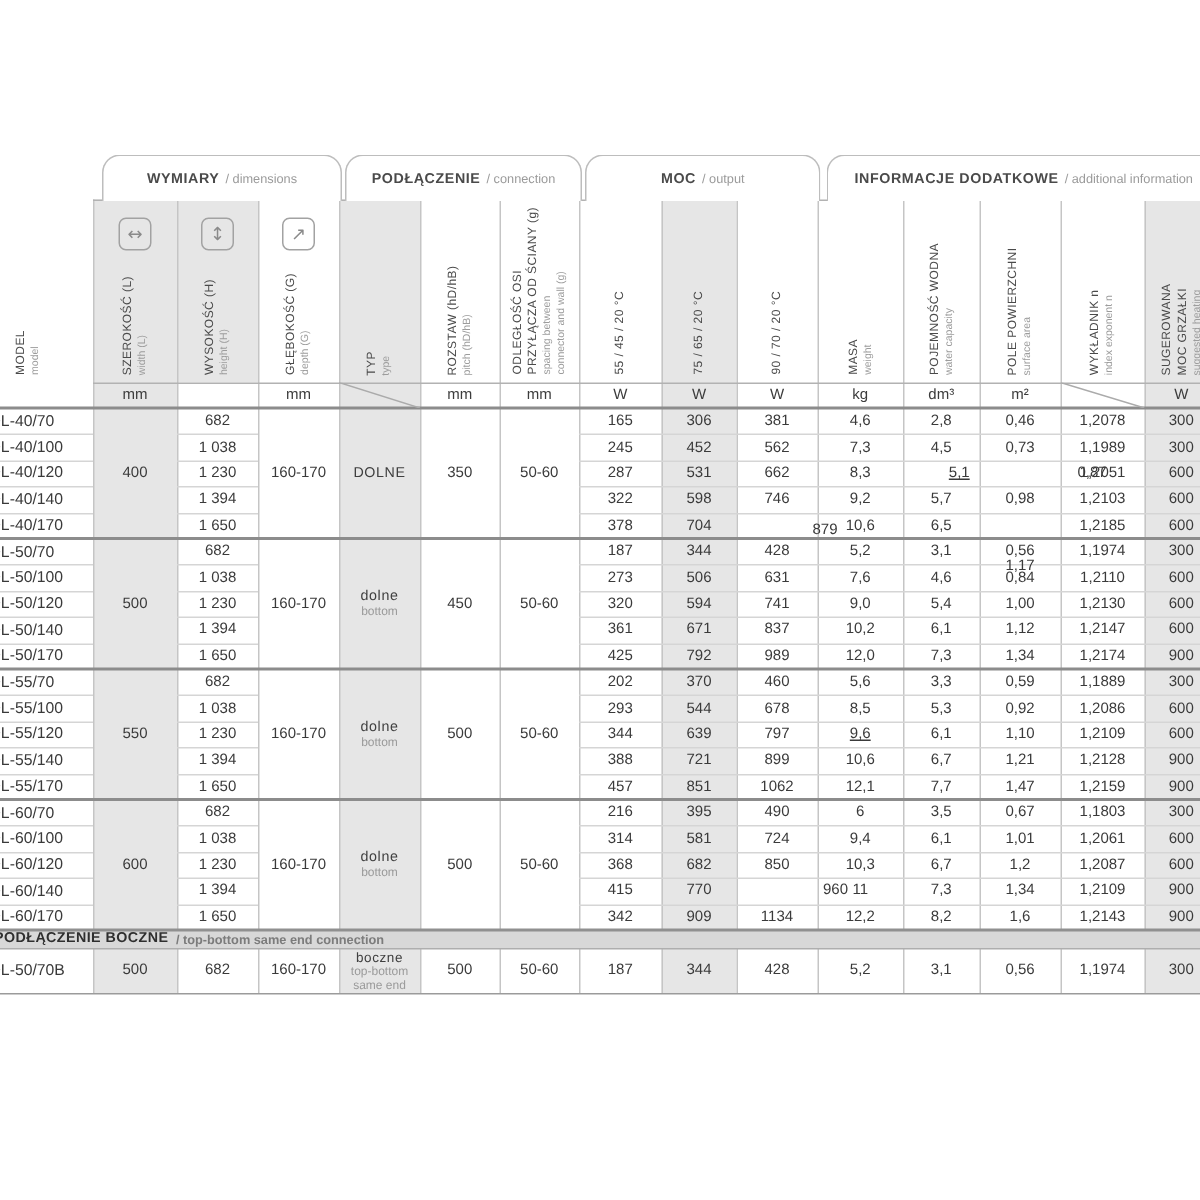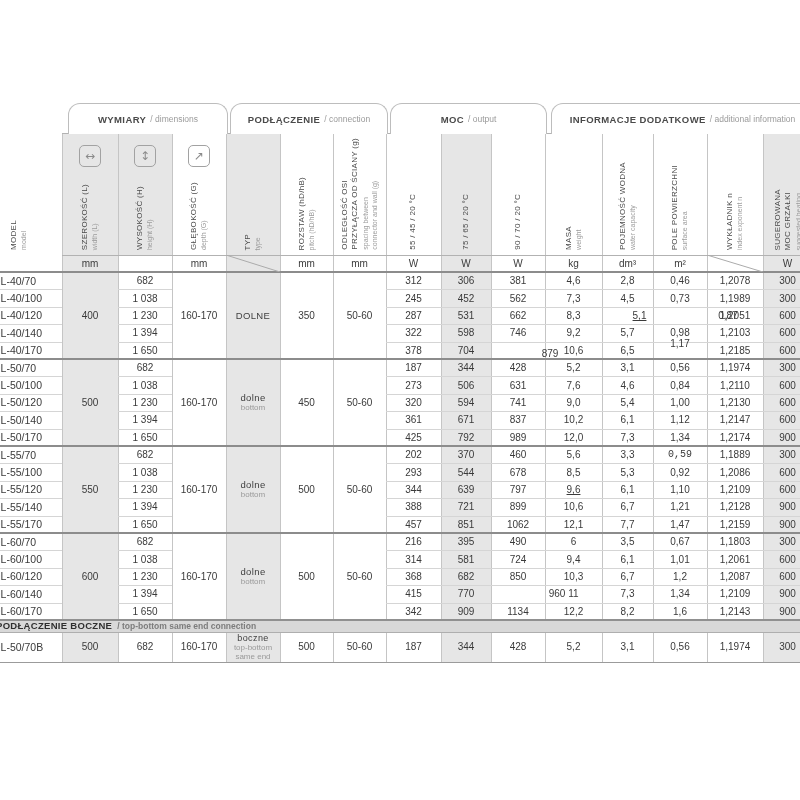--- a/index.html
+++ b/index.html
@@ -283,21 +283,21 @@
     <div class="unit" style="left: 763px; top: 255px; width: 49px; height: 17px;">W</div>
     <div class="num" style="left: 62px; top: 272px; width: 56px; height: 87px;">400</div>
     <div class="num" style="left: 172px; top: 272px; width: 54px; height: 87px;">160-170</div>
     <div class="typcell" style="left: 226px; top: 272px; width: 54px; height: 87px;">
       <span class="typmain">DOLNE</span>
     </div>
     <div class="num" style="left: 280px; top: 272px; width: 53px; height: 87px;">350</div>
     <div class="num" style="left: 333px; top: 272px; width: 53px; height: 87px;">50-60</div>
     <div class="model" style="left: -10px; top: 272px; width: 72px; height: 17.4px;">DL-40/70</div>
     <div class="num" style="left: 118px; top: 272px; width: 54px; height: 17.4px;">682</div>
-    <div class="num" style="left: 386px; top: 272px; width: 55px; height: 17.4px;">312</div>
+    <div class="num" style="left: 386px; top: 272px; width: 55px; height: 17.4px;">165</div>
     <div class="num" style="left: 441px; top: 272px; width: 50px; height: 17.4px;">306</div>
     <div class="num" style="left: 491px; top: 272px; width: 54px; height: 17.4px;">381</div>
     <div class="num" style="left: 545px; top: 272px; width: 57px; height: 17.4px;">4,6</div>
     <div class="num" style="left: 602px; top: 272px; width: 51px; height: 17.4px;">2,8</div>
     <div class="num" style="left: 653px; top: 272px; width: 54px; height: 17.4px;">0,46</div>
     <div class="num" style="left: 707px; top: 272px; width: 56px; height: 17.4px;">1,2078</div>
     <div class="num" style="left: 763px; top: 272px; width: 49px; height: 17.4px;">300</div>
     <div class="model" style="left: -10px; top: 289.4px; width: 72px; height: 17.4px;">DL-40/100</div>
     <div class="num" style="left: 118px; top: 289.4px; width: 54px; height: 17.4px;">1 038</div>
     <div class="num" style="left: 386px; top: 289.4px; width: 55px; height: 17.4px;">245</div>
@@ -328,21 +328,21 @@
     <div class="num" style="left: 653px; top: 324.2px; width: 54px; height: 17.4px;">0,98</div>
     <div class="num" style="left: 707px; top: 324.2px; width: 56px; height: 17.4px;">1,2103</div>
     <div class="num" style="left: 763px; top: 324.2px; width: 49px; height: 17.4px;">600</div>
     <div class="model" style="left: -10px; top: 341.6px; width: 72px; height: 17.4px;">DL-40/170</div>
     <div class="num" style="left: 118px; top: 341.6px; width: 54px; height: 17.4px;">1 650</div>
     <div class="num" style="left: 386px; top: 341.6px; width: 55px; height: 17.4px;">378</div>
     <div class="num" style="left: 441px; top: 341.6px; width: 50px; height: 17.4px;">704</div>
     <div class="num" style="left: 491px; top: 341.6px; width: 54px; height: 23px; padding-left: 32px;">879</div>
     <div class="num" style="left: 545px; top: 341.6px; width: 57px; height: 17.4px;">10,6</div>
     <div class="num" style="left: 602px; top: 341.6px; width: 51px; height: 17.4px;">6,5</div>
-    <div class="num" style="left: 653px; top: 328px; width: 54px; height: 30px; text-align: center;">1,17</div>
+    <div class="num" style="left: 653px; top: 362px; width: 54px; height: 30px; text-align: center;">1,17</div>
     <div class="num" style="left: 707px; top: 341.6px; width: 56px; height: 17.4px;">1,2185</div>
     <div class="num" style="left: 763px; top: 341.6px; width: 49px; height: 17.4px;">600</div>
     <div class="num" style="left: 62px; top: 359px; width: 56px; height: 87px;">500</div>
     <div class="num" style="left: 172px; top: 359px; width: 54px; height: 87px;">160-170</div>
     <div class="typcell" style="left: 226px; top: 359px; width: 54px; height: 87px;">
       <span class="typmain">dolne</span>
       <span class="typsub">bottom</span>
     </div>
     <div class="num" style="left: 280px; top: 359px; width: 53px; height: 87px;">450</div>
     <div class="num" style="left: 333px; top: 359px; width: 53px; height: 87px;">50-60</div>
@@ -404,21 +404,21 @@
     </div>
     <div class="num" style="left: 280px; top: 446px; width: 53px; height: 87px;">500</div>
     <div class="num" style="left: 333px; top: 446px; width: 53px; height: 87px;">50-60</div>
     <div class="model" style="left: -10px; top: 446px; width: 72px; height: 17.4px;">DL-55/70</div>
     <div class="num" style="left: 118px; top: 446px; width: 54px; height: 17.4px;">682</div>
     <div class="num" style="left: 386px; top: 446px; width: 55px; height: 17.4px;">202</div>
     <div class="num" style="left: 441px; top: 446px; width: 50px; height: 17.4px;">370</div>
     <div class="num" style="left: 491px; top: 446px; width: 54px; height: 17.4px;">460</div>
     <div class="num" style="left: 545px; top: 446px; width: 57px; height: 17.4px;">5,6</div>
     <div class="num" style="left: 602px; top: 446px; width: 51px; height: 17.4px;">3,3</div>
-    <div class="num" style="left: 653px; top: 446px; width: 54px; height: 17.4px; font-family: Liberation Mono, monospace;">0,59</div>
+    <div class="num" style="left: 653px; top: 446px; width: 54px; height: 17.4px;">0,59</div>
     <div class="num" style="left: 707px; top: 446px; width: 56px; height: 17.4px;">1,1889</div>
     <div class="num" style="left: 763px; top: 446px; width: 49px; height: 17.4px;">300</div>
     <div class="model" style="left: -10px; top: 463.4px; width: 72px; height: 17.4px;">DL-55/100</div>
     <div class="num" style="left: 118px; top: 463.4px; width: 54px; height: 17.4px;">1 038</div>
     <div class="num" style="left: 386px; top: 463.4px; width: 55px; height: 17.4px;">293</div>
     <div class="num" style="left: 441px; top: 463.4px; width: 50px; height: 17.4px;">544</div>
     <div class="num" style="left: 491px; top: 463.4px; width: 54px; height: 17.4px;">678</div>
     <div class="num" style="left: 545px; top: 463.4px; width: 57px; height: 17.4px;">8,5</div>
     <div class="num" style="left: 602px; top: 463.4px; width: 51px; height: 17.4px;">5,3</div>
     <div class="num" style="left: 653px; top: 463.4px; width: 54px; height: 17.4px;">0,92</div>

